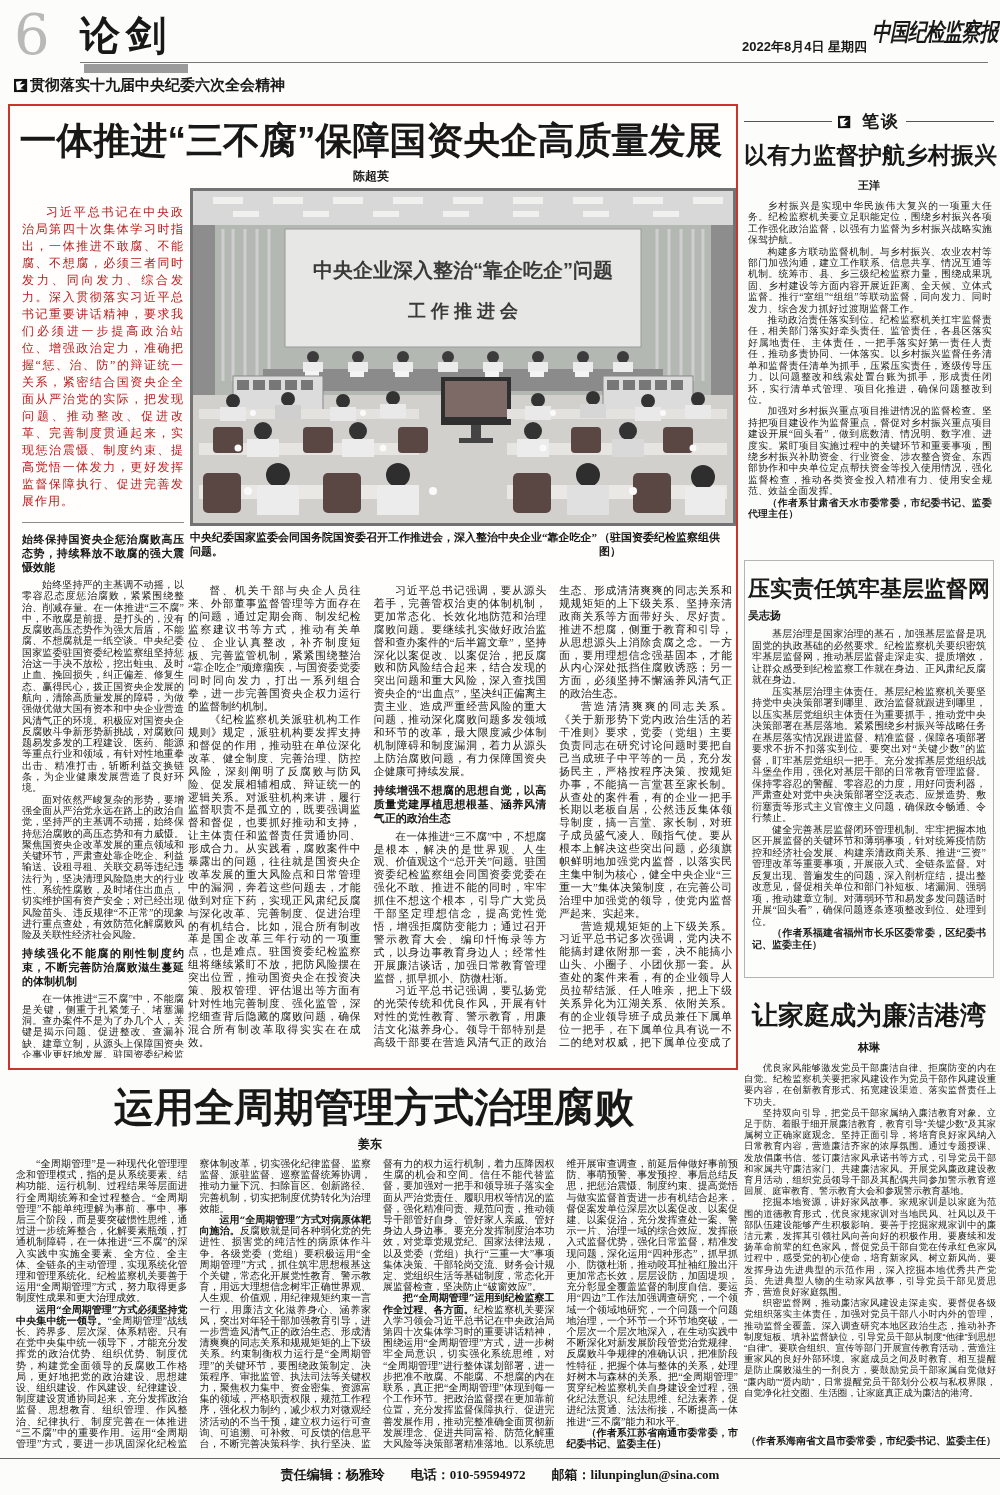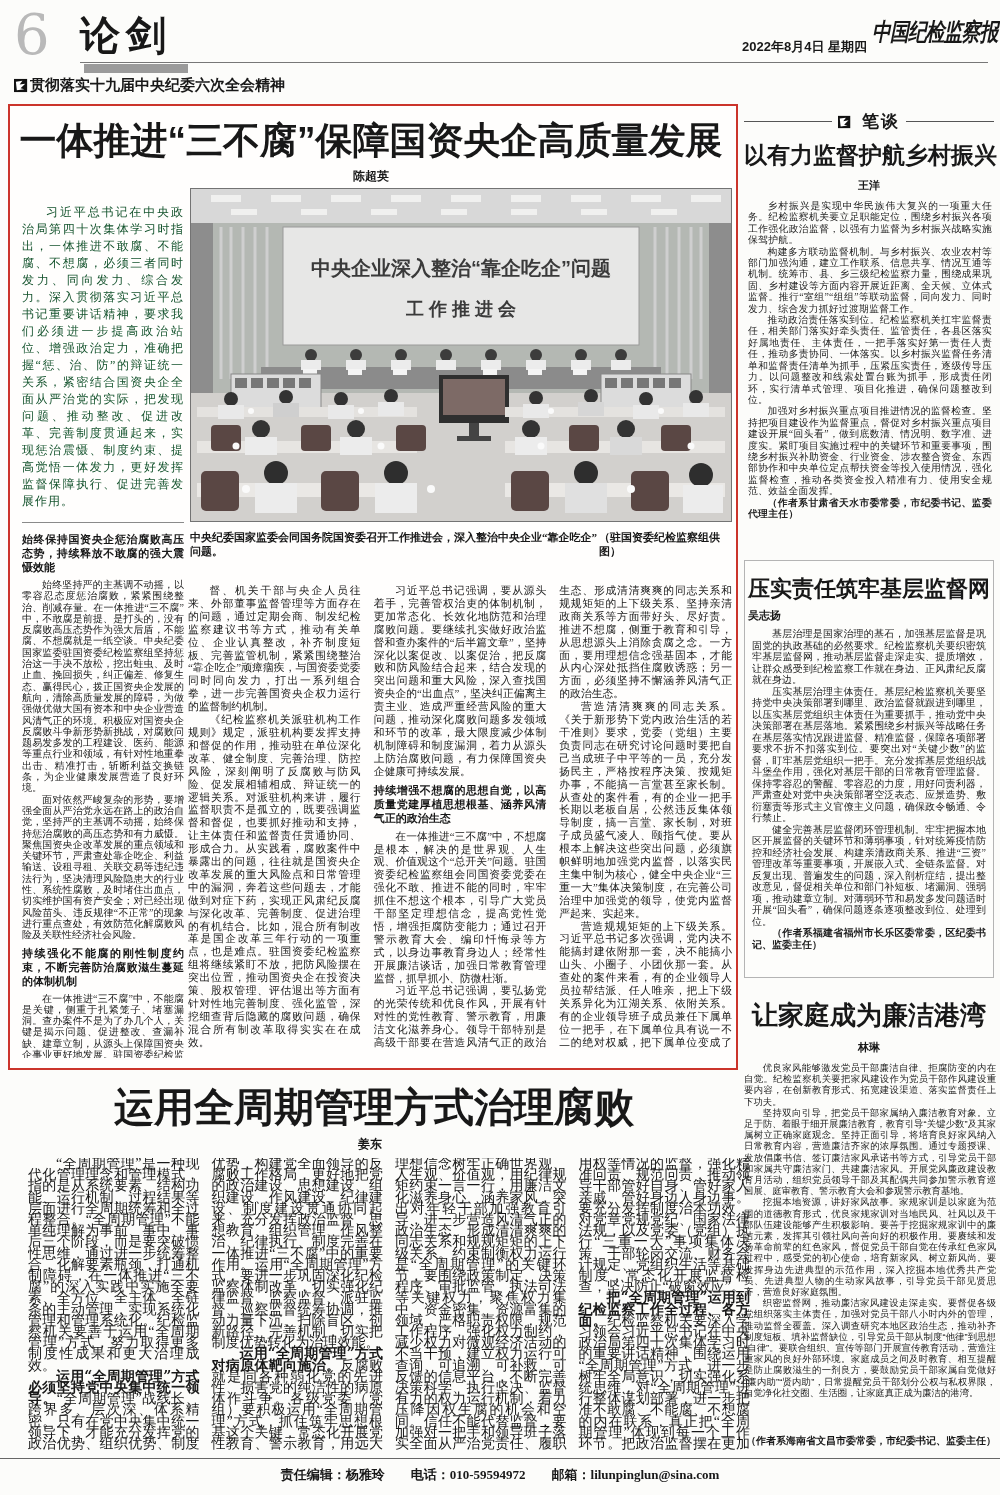--- a/index.html
+++ b/index.html
@@ -19,26 +19,26 @@
     font-family:"DejaVu Serif",serif;transform:scaleX(.78);transform-origin:left;white-space:nowrap;letter-spacing:-1px;}
   
   .banner{left:14px;top:76px;font-size:15px;font-weight:bold;font-family:"Liberation Sans",sans-serif;display:flex;align-items:center;gap:1px;}
   .logo-ico{width:15px;height:15px;display:inline-block;}
   
   .redbox{left:8px;top:104px;width:726px;height:962px;border:2px solid #cb342b;background:#fffefd;}
   .m-head{left:10px;top:116px;width:722px;text-align:center;font-size:37px;font-weight:900;
     font-family:"Liberation Sans",sans-serif;letter-spacing:0px;white-space:nowrap;}
   .m-byline{left:10px;top:168px;width:722px;text-align:center;font-size:12px;font-weight:bold;font-family:"Liberation Sans",sans-serif;}
   .leftcol{left:22px;top:192px;width:162px;height:866px;overflow:hidden;text-align:justify;}
-  .intro{font-size:12px;line-height:17px;letter-spacing:1px;text-indent:2em;color:#14532d;}
+  .intro{font-size:12px;line-height:17px;letter-spacing:1px;text-indent:2em;color:#b91c1c;}
   .ldiv{border:none;border-top:1px solid #8a8a8a;margin:9px 0;}
   .sub{font-family:"Liberation Sans",sans-serif;font-weight:bold;font-size:11px;line-height:14px;margin:5px 0;}
   .bodytxt{font-size:10px;line-height:11.3px;}
   .bodytxt p{margin:0;text-indent:2em;}
-  .photo{left:190px;top:188px;width:540px;height:332px;border:1px solid #737373;background:#c9c9c9;}
+  .photo{left:190px;top:188px;width:540px;height:332px;border:3px solid #737373;background:#c9c9c9;}
   .cap{left:190px;top:530px;width:542px;display:flex;justify-content:space-between;
     font-size:11px;font-weight:bold;line-height:14px;}
   .flow{left:188px;top:584px;width:544px;height:472px;overflow:hidden;
     column-count:3;column-gap:13px;font-size:10.8px;line-height:12.9px;text-align:justify;}
   .flow p{margin:0;text-indent:2em;}
   .sig{font-weight:bold;font-family:"Liberation Sans",sans-serif;}
   
   .bitan-hd{left:744px;top:110px;width:250px;display:flex;align-items:center;gap:6px;}
   .bitan-hd .ln{flex:1;height:1px;background:#555;}
   .bitan-hd .lbl{font-size:17px;font-weight:bold;letter-spacing:2px;display:flex;align-items:center;gap:9px;}
@@ -56,22 +56,22 @@
   .jt-title{left:744px;top:998px;width:250px;text-align:center;font-size:26px;font-weight:900;font-family:"Liberation Sans",sans-serif;white-space:nowrap;}
   .jt-byline{left:744px;top:1040px;width:250px;text-align:center;font-size:11px;font-weight:bold;}
   .jt-body{left:744px;top:1062px;width:252px;height:366px;overflow:hidden;
     font-family:"Liberation Sans",sans-serif;font-size:9.4px;line-height:11.2px;text-align:justify;color:#222;}
   .jt-body p{margin:0;text-indent:2em;}
   .jt-sig{left:744px;top:1434px;width:252px;font-size:10px;font-weight:bold;font-family:"Liberation Sans",sans-serif;text-align:right;}
   
   .b-head{left:10px;top:1080px;width:728px;text-align:center;font-size:40px;font-weight:900;
     font-family:"Liberation Sans",sans-serif;white-space:nowrap;}
   .b-byline{left:6px;top:1136px;width:728px;text-align:center;font-size:12px;font-weight:bold;font-family:"Liberation Sans",sans-serif;}
-  .b-cols{left:28px;top:1158px;width:722px;height:296px;overflow:hidden;
-    column-count:4;column-gap:12px;font-size:14px;line-height:11.2px;text-align:justify;}
+  .b-cols{left:16px;top:1158px;width:722px;height:296px;overflow:hidden;
+    column-count:4;column-gap:12px;font-size:10px;line-height:11.2px;text-align:justify;}
   .b-cols p{margin:0;text-indent:2em;}
   .lead{font-weight:bold;font-family:"DejaVu Serif",serif;}
   
   .f-rule{left:0;top:1458px;width:1000px;height:1px;background:#666;}
   .footer{left:0;top:1466px;width:1000px;text-align:center;font-size:13px;font-weight:bold;}
 </style>
 </head>
 <body>
 
 <div class="abs pagenum">6</div>

